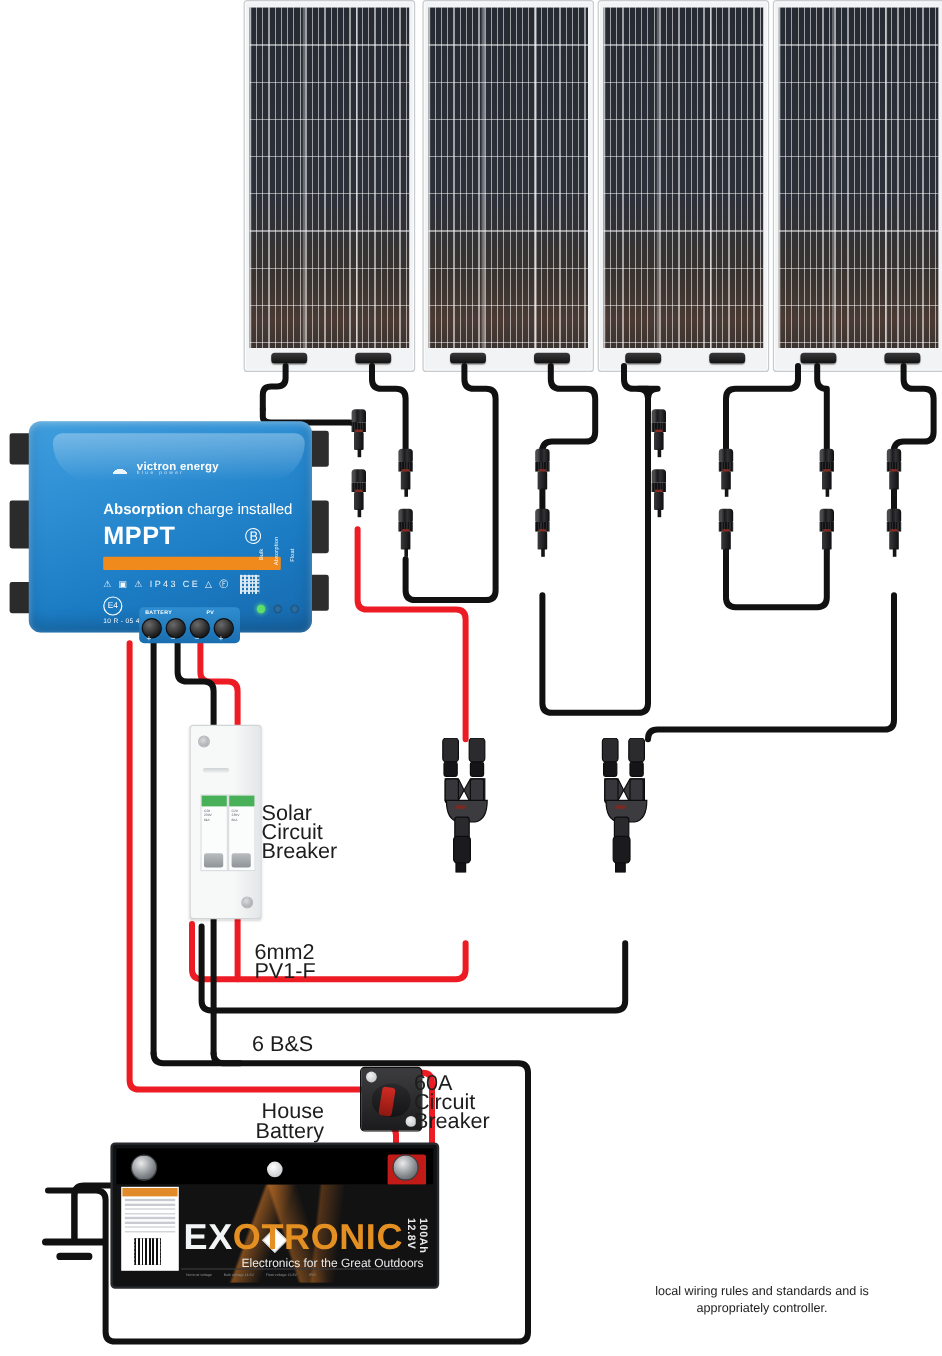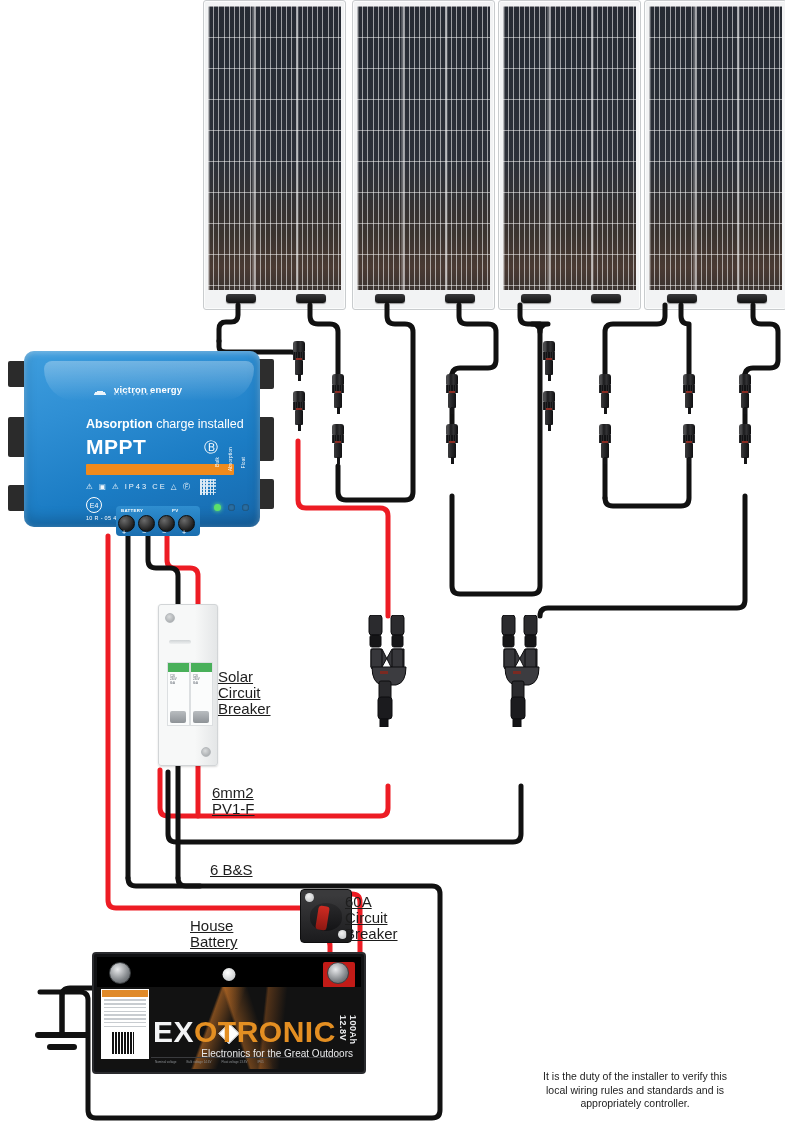--- a/index.html
+++ b/index.html
@@ -148,22 +148,22 @@
   .mc4 .rib{position:absolute;left:2px;top:11px;width:12px;height:8px;
         background:repeating-linear-gradient(to right,#2a2a2c 0 1px,#121214 1px 2.2px);}
   .mc4 .bar{position:absolute;left:4px;top:19px;width:8px;height:15px;border-radius:1px;
         background:linear-gradient(to right,#3a3a3c,#101012);}
   .mc4 .tail{position:absolute;left:6.5px;top:33px;width:3px;height:7px;background:#141416;}
   .mc4 .red{position:absolute;left:5px;top:17px;width:6px;height:3px;background:#8a2b22;}
 
   .ybr{position:absolute;z-index:5;width:44px;height:112px;}
 
   
-  .lbl{position:absolute;z-index:6;font-size:15px;color:#1d1d1d;line-height:16px;text-decoration:underline;}
-  .lbl.c{text-align:left;}
+  .lbl{position:absolute;z-index:6;font-size:18px;color:#1d1d1d;line-height:16px;}
+  .lbl.c{text-align:right;}
   .note{position:absolute;z-index:6;font-size:10.5px;color:#1d1d1d;line-height:13.5px;text-align:center;}
 </style>
 </head>
 <body>
 
 <div id="stage">
 
   <div class="panel" style="left:203px;top:0px;width:141px;height:308px;">
     <div class="cells"></div>
     <div class="busbarV" style="left:50px;"></div>
@@ -537,18 +537,17 @@
     <div>Battery</div>
   </div>
 
   <div class="lbl" style="left:345px;top:894px;">
     <div>60A</div>
     <div>Circuit</div>
     <div>Breaker</div>
   </div>
 
   <div class="note" style="left:490px;top:1070px;width:290px;">
-    <div>It is the duty of the installer to verify this</div>
     <div>local wiring rules and standards and is</div>
     <div>appropriately controller.</div>
   </div>
 
 </div>
 
 </body></html>

